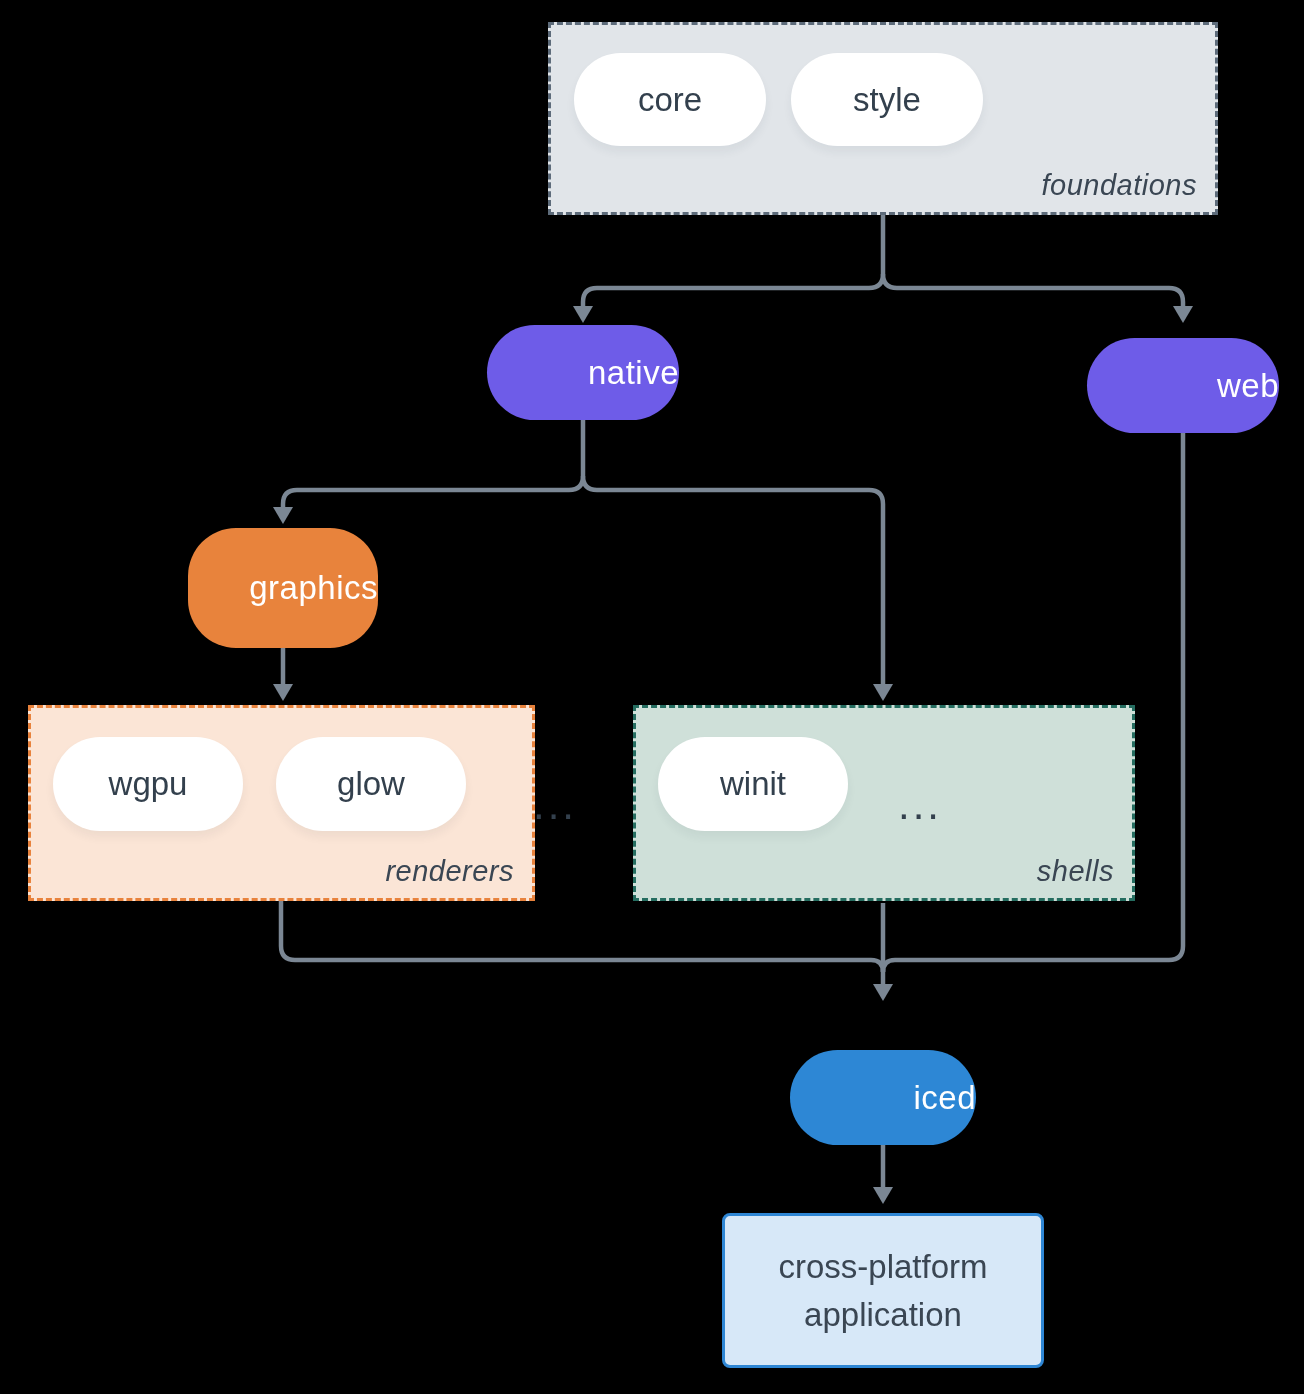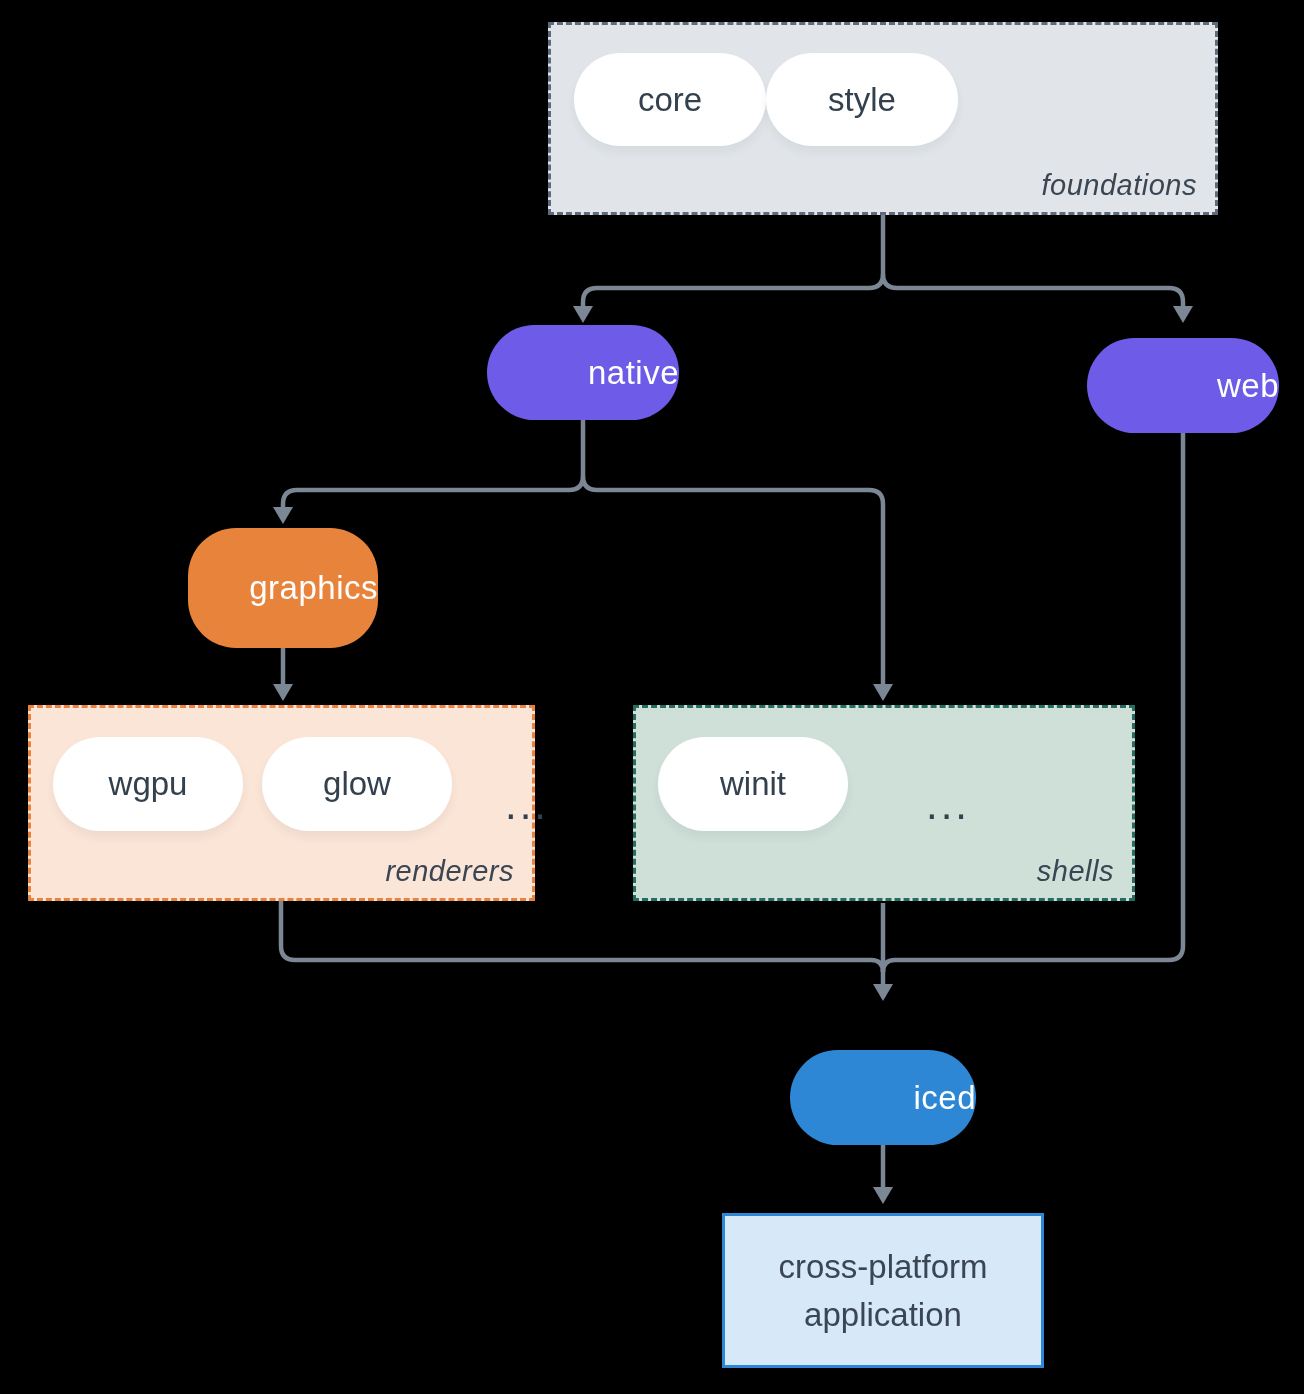--- a/index.html
+++ b/index.html
@@ -19,27 +19,27 @@
   .groupbox {
     border: 3px dashed;
     display: flex; align-items: flex-start;
   }
   .groupbox .grouplabel {
     position: absolute; right: 18px; bottom: 10px;
     font-size: 29px; color: var(--label-text, #3a4653); letter-spacing: 0.5px; font-style: italic;
   }
   .gb-foundations { left: 548px; top: 22px; width: 670px; height: 193px;
     background: var(--gray-fill, #e1e5e9); border-color: var(--gray-border, #5d6b7a);
-    padding: 28px 0 0 23px; }
+    padding: 28px 0 0 23px; gap: 25px; }
   .gb-renderers { left: 28px; top: 705px; width: 507px; height: 196px;
     background: var(--peach-fill, #fbe5d6); border-color: var(--orange-border, #e8823c);
-    padding: 29px 0 0 22px; gap: 19px; }
+    padding: 29px 0 0 22px; gap: 33px; }
   .gb-shells { left: 633px; top: 705px; width: 502px; height: 196px;
     background: var(--sage-fill, #cfe0d9); border-color: var(--teal-border, #256d60);
-    padding: 29px 0 0 22px; gap: 44px; }
+    padding: 29px 0 0 22px; gap: 16px; }
 
   .pill {
     display: flex; align-items: center; justify-content: center;
     background: var(--white, #fff); color: var(--pill-text, #33404d);
     font-size: 33px; border-radius: 48px;
     box-shadow: 0 6px 10px rgba(40, 50, 60, 0.06);
   }
   .groupbox .pill { width: 190px; height: 94px; flex: 0 0 auto; }
   .gb-foundations .pill { width: 192px; height: 93px; }
 
@@ -53,21 +53,21 @@
     color: #ffffff; font-size: 33px; border-radius: 48px; letter-spacing: 0.5px;
   }
   .n-native  { left: 487px;  top: 325px; width: 192px; height: 95px; background: var(--purple, #6e5ce8); }
   .n-web     { left: 1087px; top: 338px; width: 192px; height: 95px; background: var(--purple, #6e5ce8); }
   .n-graphics{ left: 188px;  top: 528px; width: 190px; height: 120px; background: var(--orange, #e8833c); border-radius: 50px; }
   .n-iced    { left: 790px;  top: 1050px; width: 186px; height: 95px; background: var(--blue, #2d87d5); border-radius: 44px; }
 
   .n-app {
     left: 722px; top: 1213px; width: 322px; height: 155px;
     background: var(--lightblue-fill, #d7e8f8);
-    border: 3px solid var(--blue-border, #2e86d4); border-radius: 0;
+    border: 3px solid var(--blue-border, #2e86d4); border-radius: 8px;
     display: flex; align-items: center; justify-content: center; text-align: center;
     color: var(--label-text, #3a4653); font-size: 33px; line-height: 1.45;
     padding: 0 32px;
   }
 </style>
 </head>
 <body>
 
 <div class="canvas">
 

